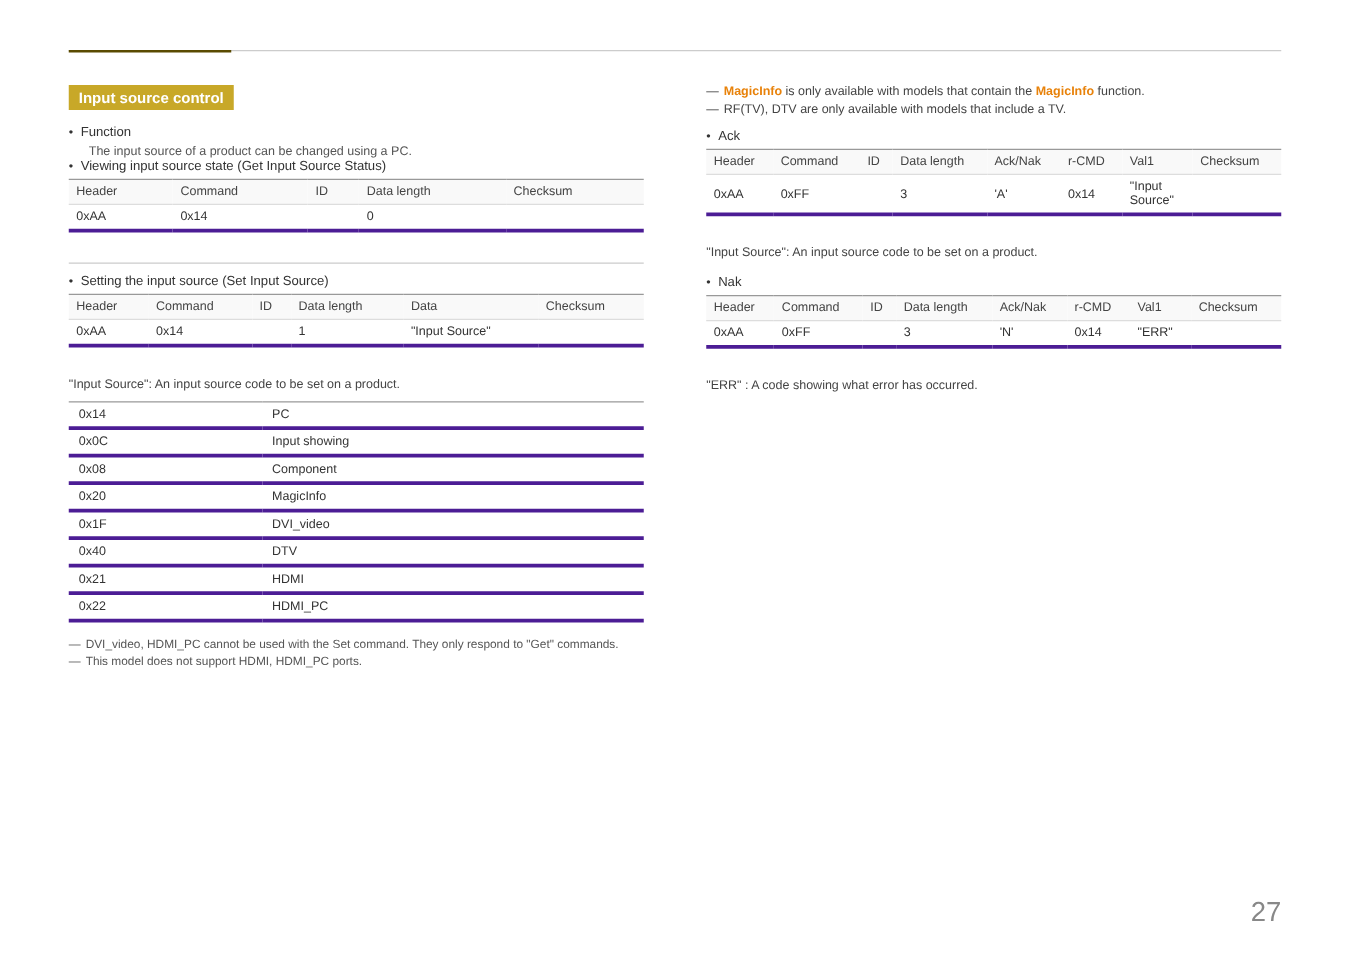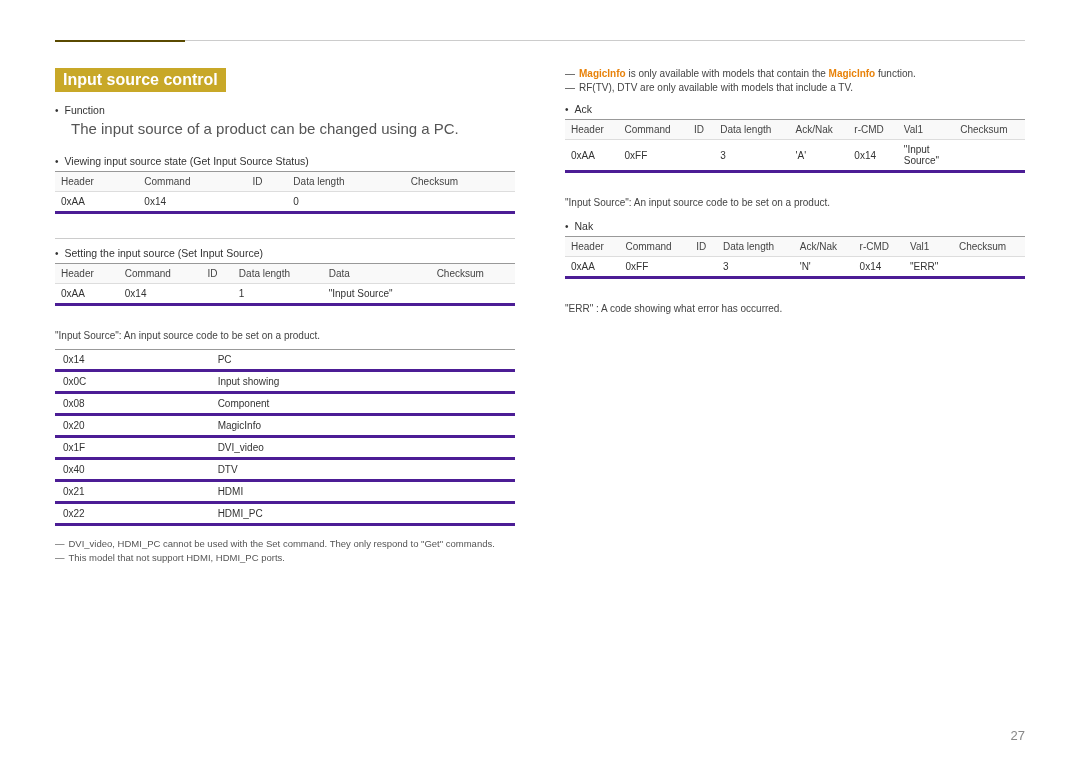--- a/index.html
+++ b/index.html
@@ -44,42 +44,42 @@
       flex: 1;
       padding-right: 10px;
     }
     .right-col {
       flex: 1;
       padding-left: 10px;
     }
     .section-title {
       background: #c8a828;
       color: #fff;
-      font-size: 16px;
+      font-size: 12px;
       font-weight: bold;
       padding: 3px 8px;
       margin-bottom: 12px;
       display: inline-block;
     }
     .bullet-item {
       display: flex;
       align-items: flex-start;
       margin-bottom: 4px;
       font-size: 10.5px;
     }
     .bullet-dot {
       margin-right: 6px;
       margin-top: 1px;
       font-size: 10px;
     }
     .sub-text {
-      font-size: 15px;
+      font-size: 10px;
       color: #555;
       margin-left: 16px;
-      margin-bottom: 18px;
+      margin-bottom: 0;
     }
     .table-container {
       margin-bottom: 24px;
     }
     table {
       width: 100%;
       border-collapse: collapse;
       font-size: 10px;
     }
     table thead tr th {
@@ -131,21 +131,21 @@
       align-items: flex-start;
     }
     .footnote-dash {
       margin-right: 4px;
       flex-shrink: 0;
     }
     .page-number {
       position: absolute;
       bottom: 20px;
       right: 55px;
-      font-size: 13px;
+      font-size: 22px;
       color: #888;
     }
     .magicinfo-orange {
       color: #e8820a;
       font-weight: bold;
     }
     .magicinfo-bold {
       color: #e8820a;
       font-weight: bold;
     }
@@ -281,21 +281,21 @@
         </tbody>
       </table>
 
       <div class="footnote-area" style="margin-top:12px;">
         <div class="footnote">
           <span class="footnote-dash">―</span>
           <span>DVI_video, HDMI_PC cannot be used with the Set command. They only respond to "Get" commands.</span>
         </div>
         <div class="footnote">
           <span class="footnote-dash">―</span>
-          <span>This model that not support HDMI, HDMI_PC ports.</span>
+          <span>This model does not support HDMI, HDMI_PC ports.</span>
         </div>
       </div>
     </div>
 
     <div class="right-col">
 
       <div class="right-note" style="margin-bottom:3px;">
         <span class="right-note-dash">―</span>
         <span><span class="magicinfo-orange">MagicInfo</span> is only available with models that contain the <span class="magicinfo-bold">MagicInfo</span> function.</span>
       </div>

